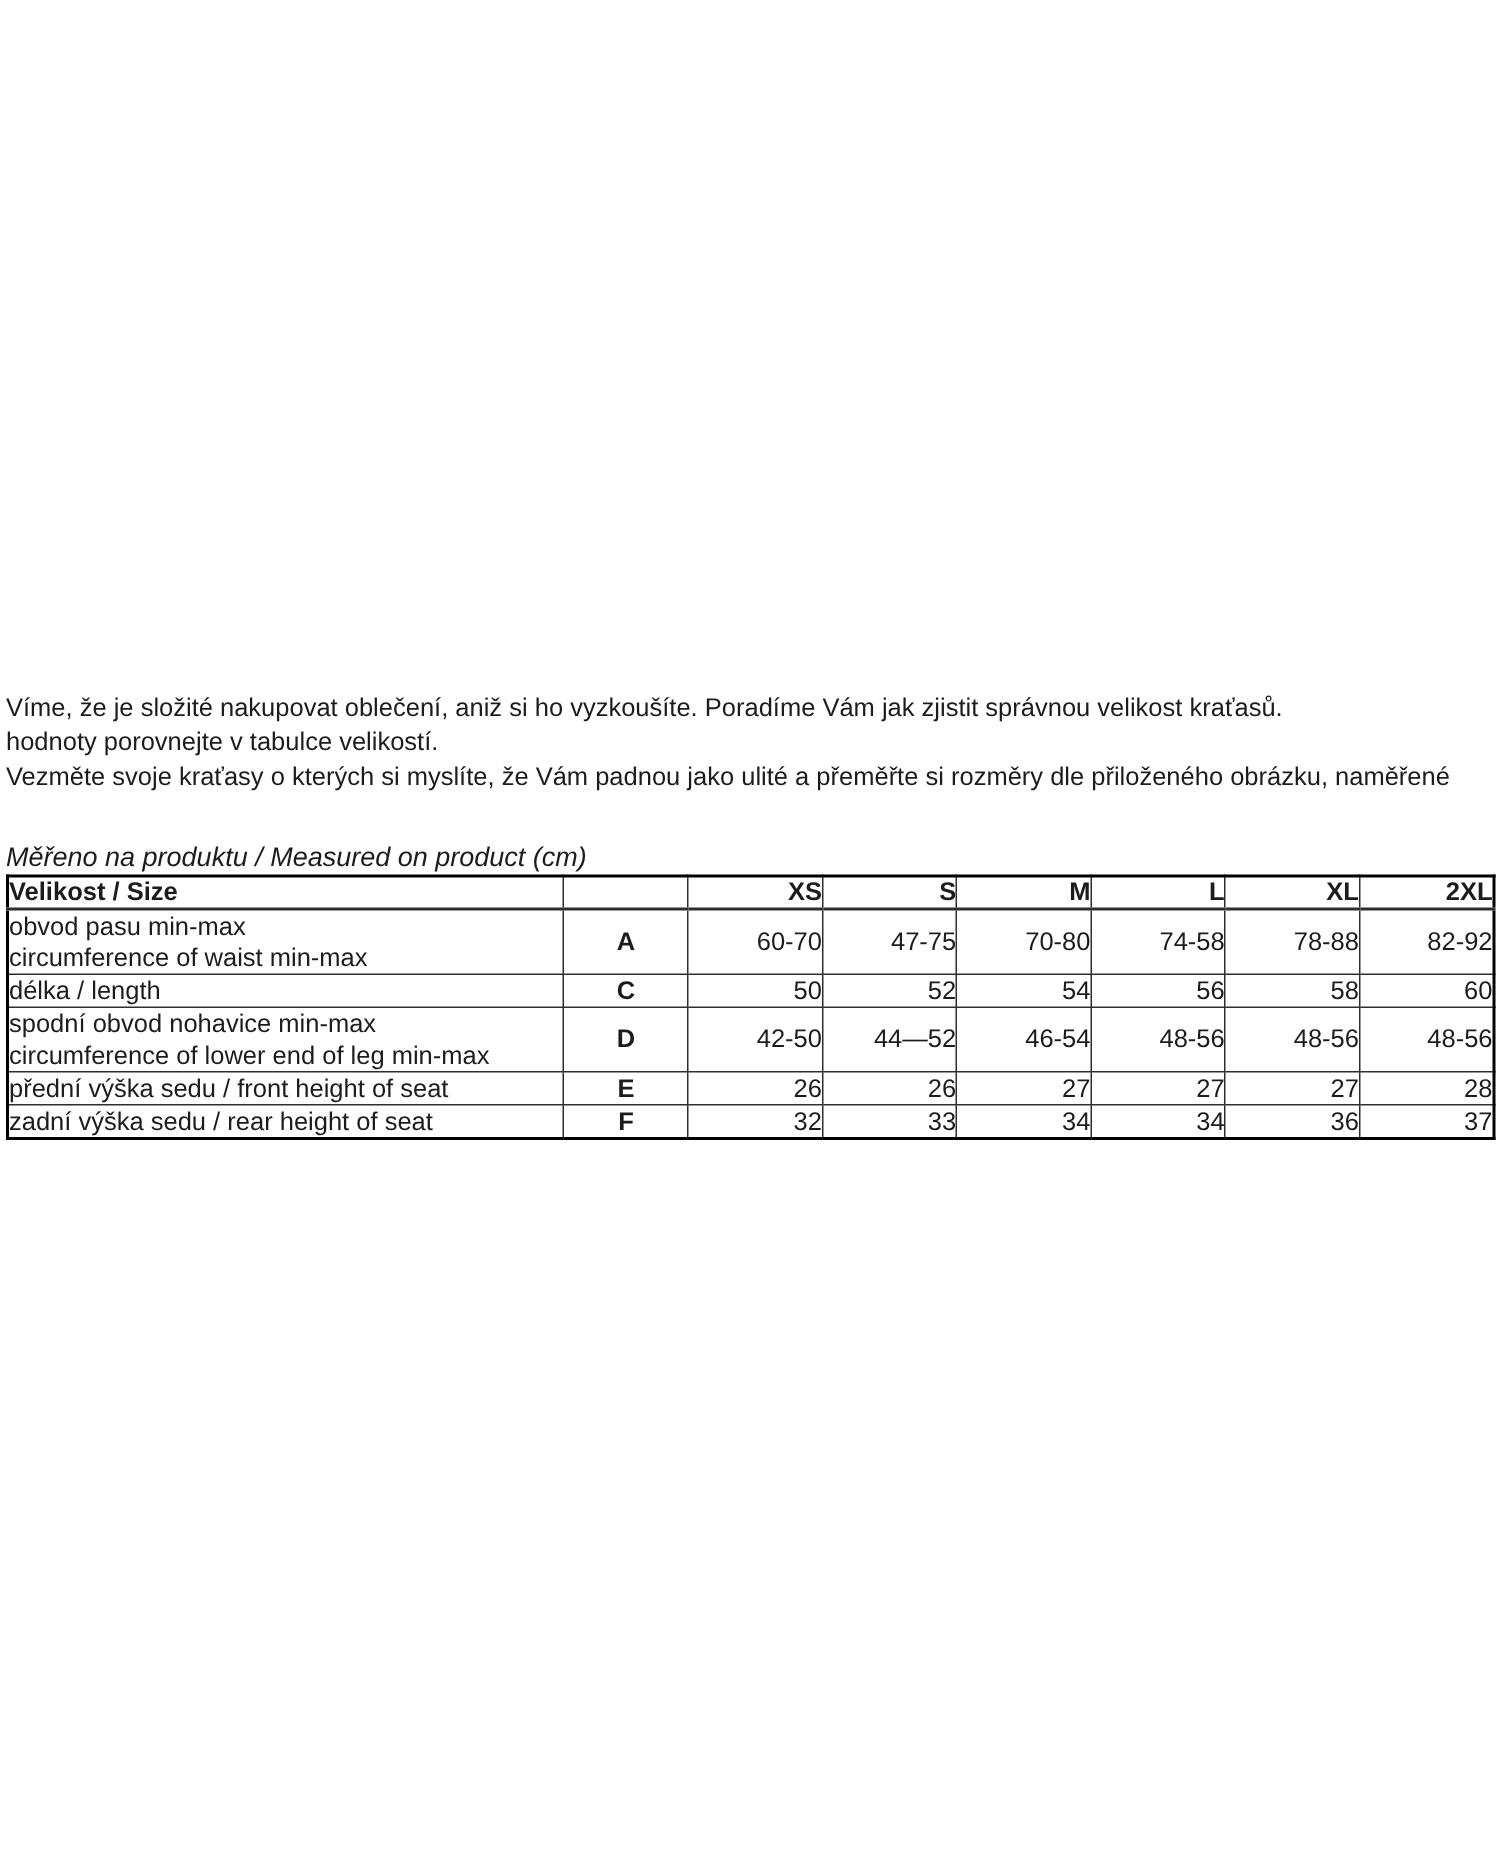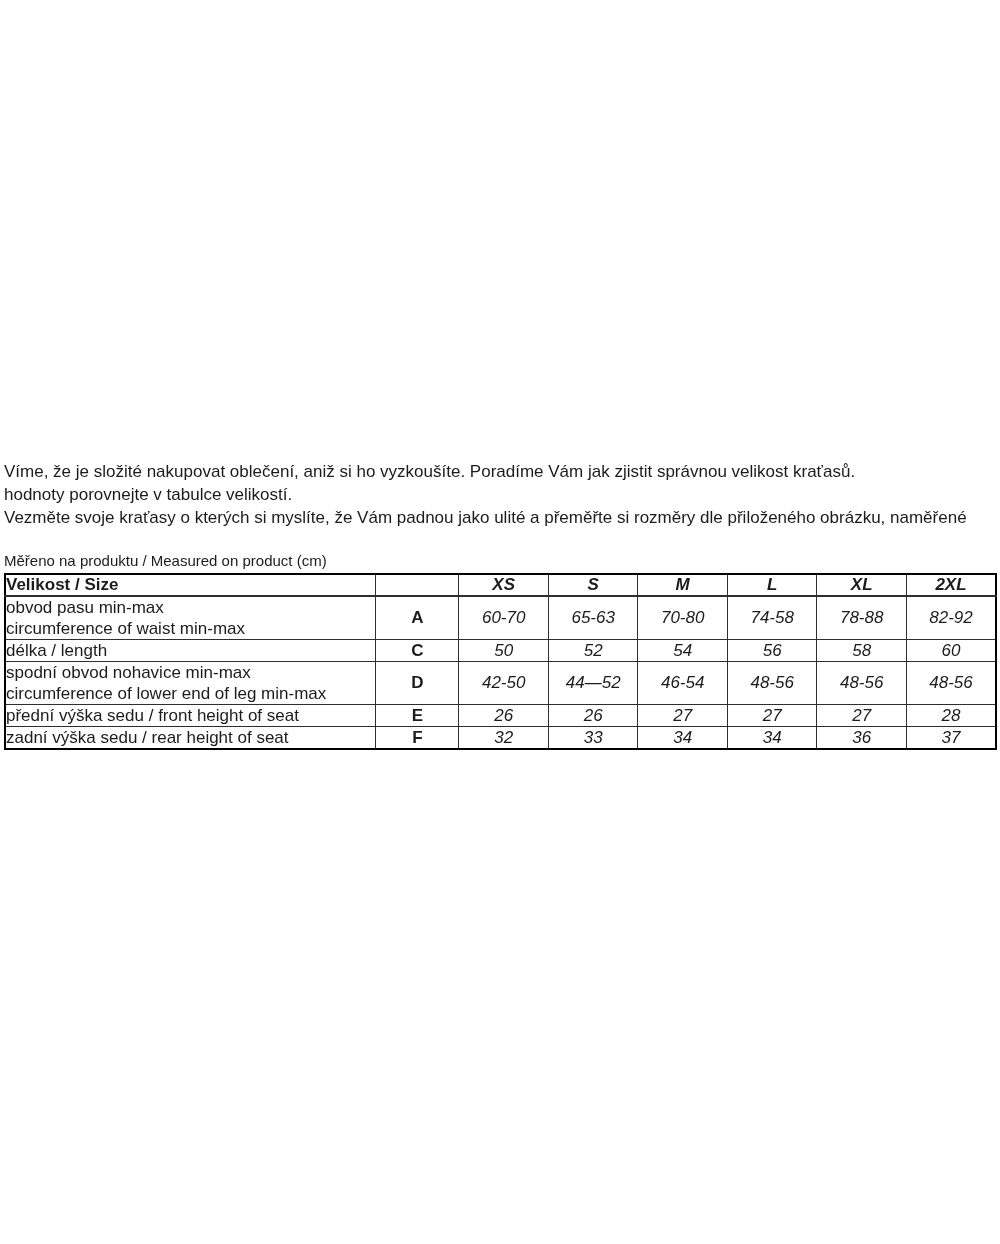--- a/index.html
+++ b/index.html
@@ -18,47 +18,47 @@
     padding-top: 460px;
     padding-left: 4px;
     padding-right: 3px;
   }
   .intro-line {
     font-size: 17px;
     line-height: 23px;
     white-space: nowrap;
   }
   .table-caption {
-    font-size: 15px;
+    font-size: 18px;
     line-height: 20px;
-    margin-top: 22px;
+    margin-top: 32px;
     margin-bottom: 2px;
     white-space: nowrap;
+    font-style: italic;
   }
   table.size-table {
     width: 993px;
     border-collapse: collapse;
     table-layout: fixed;
     border: 2px solid #000000;
   }
   table.size-table td {
     border: 1px solid #2e2e2e;
     font-size: 17px;
     padding: 0;
     vertical-align: middle;
     overflow: hidden;
   }
   td.label-cell {
     text-align: left;
     padding-left: 4px;
     padding-right: 4px;
   }
   td.center-cell {
-    text-align: center;
-    font-style: italic;
+    text-align: right;
   }
   tr.header-row td {
     height: 20px;
     font-weight: bold;
     border-bottom-width: 2px;
   }
   tr.single-row td { height: 20px; }
   tr.double-row td { height: 42px; }
   .label-line { line-height: 21px; }
   td.letter-cell { font-weight: bold; text-align: center; }
@@ -99,21 +99,21 @@
         <td class="center-cell">2XL</td>
       </tr>
 
       <tr class="double-row">
         <td class="label-cell">
           <div class="label-line">obvod pasu min-max</div>
           <div class="label-line">circumference of waist min-max</div>
         </td>
         <td class="letter-cell">A</td>
         <td class="center-cell">60-70</td>
-        <td class="center-cell">65-63</td>
+        <td class="center-cell">47-75</td>
         <td class="center-cell">70-80</td>
         <td class="center-cell">74-58</td>
         <td class="center-cell">78-88</td>
         <td class="center-cell">82-92</td>
       </tr>
 
 
       <tr class="single-row">
         <td class="label-cell">
           <div class="label-line">délka / length</div>

